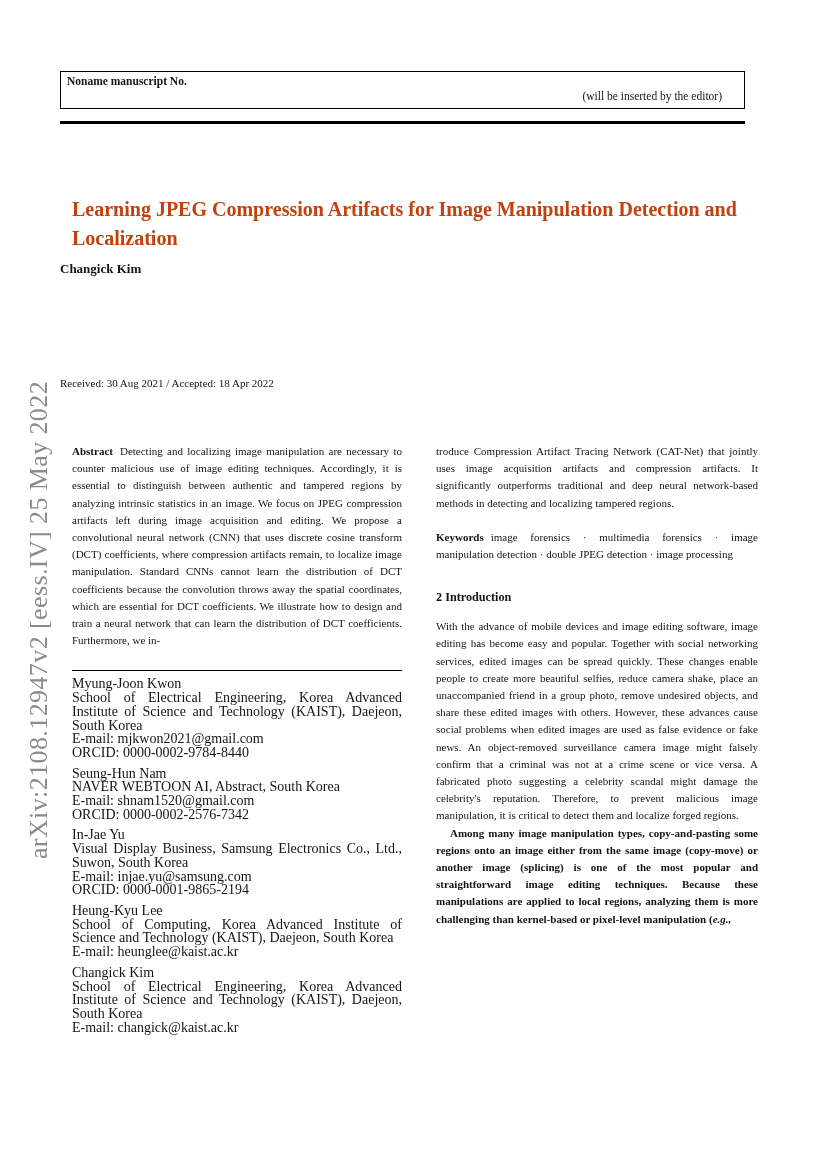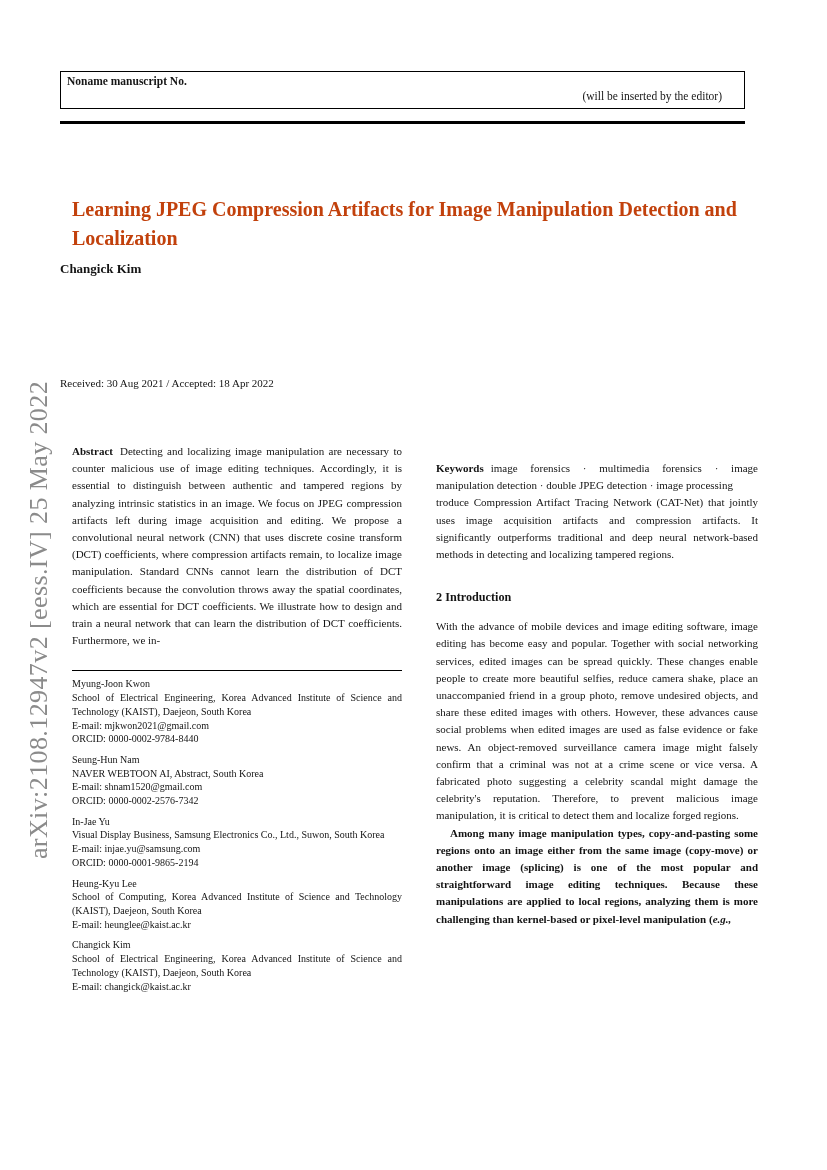--- a/index.html
+++ b/index.html
@@ -100,21 +100,21 @@
   .intro-first { margin-top: 13px; }
   .indent { text-indent: 14px; font-weight: bold; }
 
   .footnote-rule {
     margin-top: 21px;
     width: 330px; height: 1px;
     background: #000;
   }
   .footnotes {
     margin-top: 6px;
-    font-size: 10px;
+    font-size: 14px;
     line-height: 13.7px;
     color: #141414;
   }
   .fn-block { margin-bottom: 7px; }
   .fn-affil { text-align: justify; }
 </style>
 </head>
 <body>
 
 <div class="page">
@@ -169,23 +169,23 @@
         </div>
         <div class="fn-block">
           <div>Changick Kim</div>
           <div class="fn-affil">School of Electrical Engineering, Korea Advanced Institute of Science and Technology (KAIST), Daejeon, South Korea</div>
           <div>E-mail: changick@kaist.ac.kr</div>
         </div>
       </div>
     </div>
 
     <div class="col">
+      <p class="para">troduce Compression Artifact Tracing Network (CAT-Net) that jointly uses image acquisition artifacts and compression artifacts. It significantly outperforms traditional and deep neural network-based methods in detecting and localizing tampered regions.</p>
+
       <p class="para keywords-para"><b class="plabel">Keywords</b><span>image forensics · multimedia forensics · image manipulation detection · double JPEG detection · image processing</span></p>
-
-      <p class="para">troduce Compression Artifact Tracing Network (CAT-Net) that jointly uses image acquisition artifacts and compression artifacts. It significantly outperforms traditional and deep neural network-based methods in detecting and localizing tampered regions.</p>
 
       <h2 class="intro-heading">2 Introduction</h2>
 
       <p class="para intro-first">With the advance of mobile devices and image editing software, image editing has become easy and popular. Together with social networking services, edited images can be spread quickly. These changes enable people to create more beautiful selfies, reduce camera shake, place an unaccompanied friend in a group photo, remove undesired objects, and share these edited images with others. However, these advances cause social problems when edited images are used as false evidence or fake news. An object-removed surveillance camera image might falsely confirm that a criminal was not at a crime scene or vice versa. A fabricated photo suggesting a celebrity scandal might damage the celebrity's reputation. Therefore, to prevent malicious image manipulation, it is critical to detect them and localize forged regions.</p>
 
       <p class="para indent"><span>Among many image manipulation types, copy-and-pasting some regions onto an image either from the same image (</span><b>copy-move</b><span>) or another image (</span><b>splicing</b><span>) is one of the most popular and straightforward image editing techniques. Because these manipulations are applied to local regions, analyzing them is more challenging than kernel-based or pixel-level manipulation (</span><i>e.g.,</i></p>
     </div>
 
   </div>
 </div>

